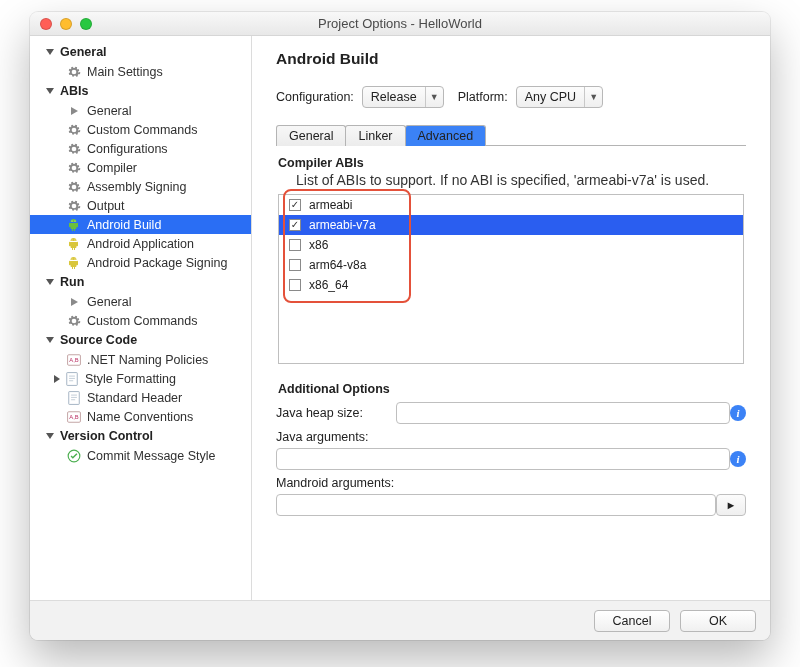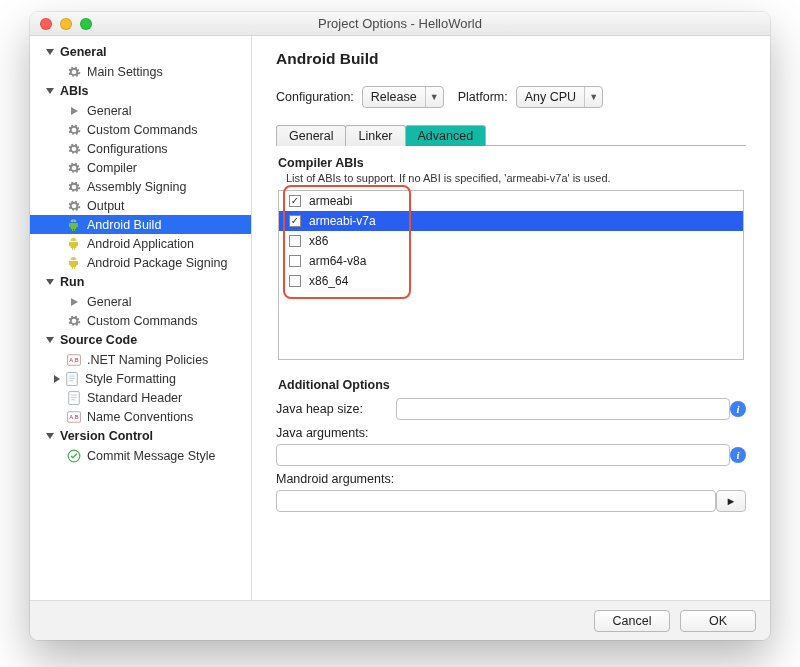--- a/index.html
+++ b/index.html
@@ -25,25 +25,25 @@
   .item.selected { background:#2a6ef4; color:#fff; }
   
   h2 { font-size:15.5px; font-weight:bold; margin:4px 0 18px 0; }
   .row { display:flex; align-items:center; gap:8px; font-size:12.5px; }
   .combo { display:inline-flex; align-items:center; border:1px solid #b8b8b8; border-radius:4px; background:linear-gradient(#fcfcfc,#efefef); height:22px; overflow:hidden;}
   .combo .val{ padding:0 8px;}
   .combo .btn{ width:18px; height:100%; border-left:1px solid #c8c8c8; display:flex; align-items:center; justify-content:center; font-size:9px; color:#555;}
   
   .tabs { display:flex; margin:16px 0 0 0; }
   .tab { border:1px solid #b4b4b4; border-bottom:none; padding:3px 12px; font-size:12.5px; background:linear-gradient(#f7f7f7,#ececec); border-radius:3px 3px 0 0; margin-right:-1px; position:relative; top:1px;}
-  .tab.active { background:#14b8a6; z-index:2;}
+  .tab.active { background:#3b82f6; z-index:2;}
   .tabline { border-top:1px solid #b4b4b4; margin-top:0; }
   
   .panel-label{ font-weight:bold; font-size:12.5px; margin:10px 0 2px 2px;}
-  .hint { font-size:11px; color:#333; margin-left:10px;}
+  .hint { font-size:14px; color:#333; margin-left:20px;}
   .abibox { margin:6px 2px 0 2px; border:1px solid #bfbfbf; height:170px; background:#fff; position:relative;}
   .abirow { display:flex; align-items:center; height:20px; padding-left:10px; gap:8px; font-size:12px;}
   .abirow.sel { background:#2a5ef0; color:#fff;}
   .cb { width:12px; height:12px; border:1px solid #8a8a8a; background:#fff; display:flex; align-items:center; justify-content:center;}
   .abirow.sel .cb{ border-color:#8a8a8a; }
   .cb.checked::after{ content:"✓"; font-size:10px; line-height:10px; color:#333; }
   .abirow.sel .cb.checked::after{ color:#333; }
   .highlight-ring{ position:absolute; border:2px solid #e4513a; border-radius:8px; pointer-events:none;}
   
   .optrow{ display:flex; align-items:center; margin:6px 0;}

